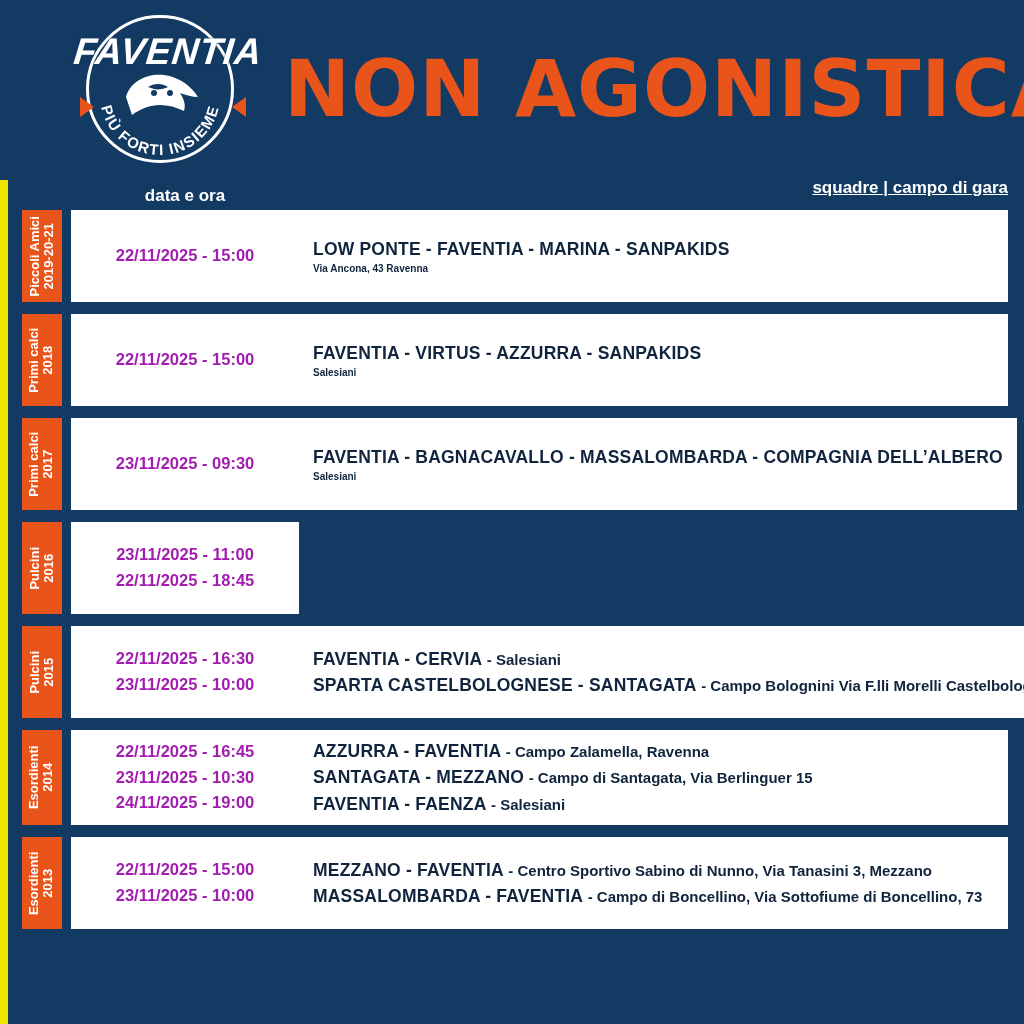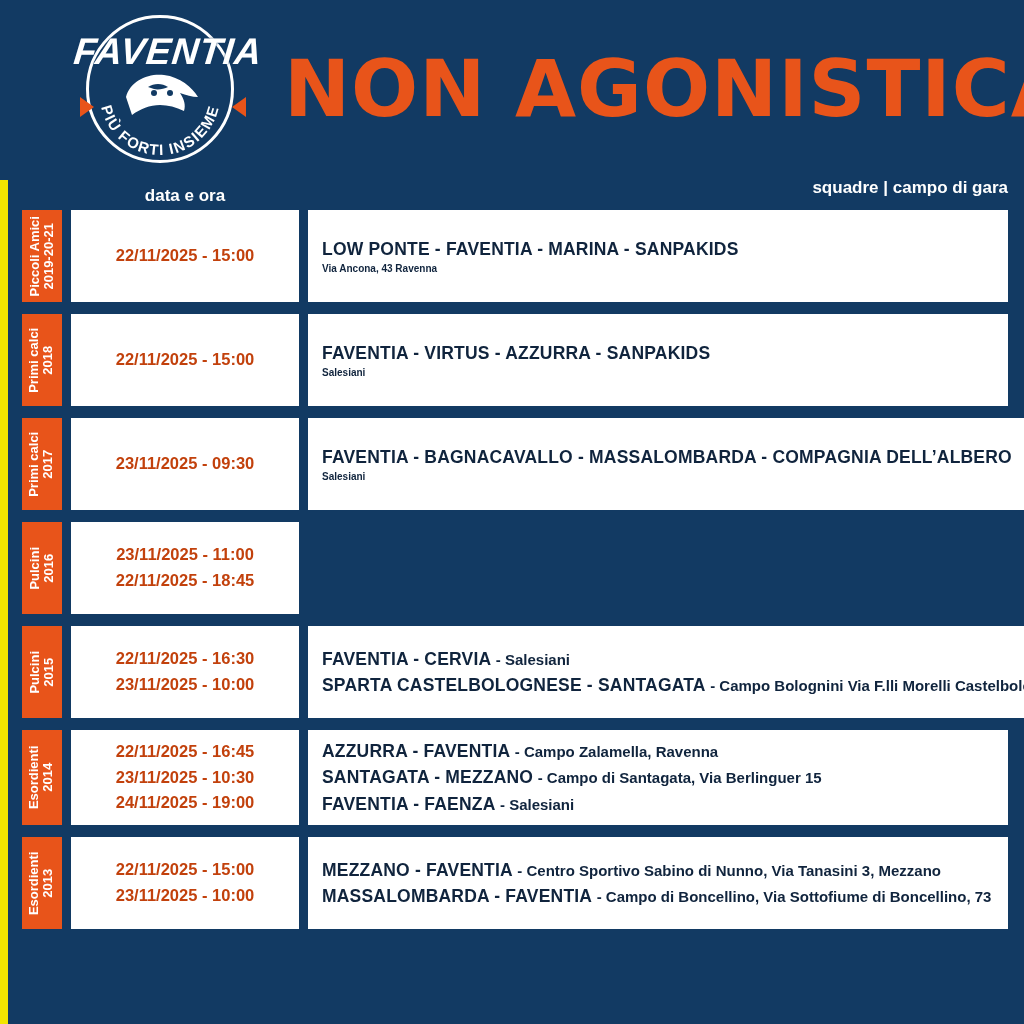--- a/index.html
+++ b/index.html
@@ -119,20 +119,21 @@
   .col-date {
     position: absolute;
     left: 75px; top: 8px;
     width: 220px;
     text-align: center;
   }
   .col-teams {
     position: absolute;
     right: 16px; top: 0;
     text-align: right;
+    text-decoration: underline;
   }
 
   
   .rows {
     padding: 0 16px 0 22px;
   }
   .row {
     display: flex;
     align-items: stretch;
     margin-bottom: 12px;
@@ -157,29 +158,28 @@
   .cat-inner .yr { display: block; }
   .datecell {
     width: 228px;
     flex: 0 0 228px;
     background: #ffffff;
     margin-left: 9px;
     display: flex;
     flex-direction: column;
     align-items: center;
     justify-content: center;
-    color: #c2410c;
+    color: #a21caf;
     font-size: 16.5px;
     font-weight: bold;
     line-height: 1.55;
   }
   .teamcell {
     flex: 1 1 auto;
     background: #ffffff;
-    margin-left: 9px;
     display: flex;
     flex-direction: column;
     justify-content: center;
     padding: 6px 14px;
     color: #10243d;
   }
   .match {
     line-height: 1.5;
     white-space: nowrap;
   }

